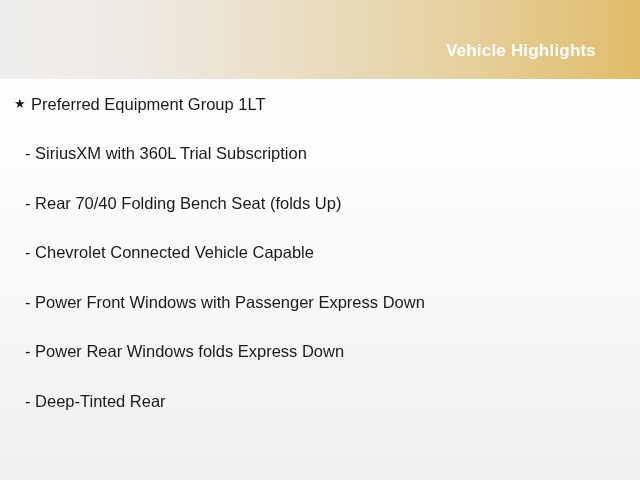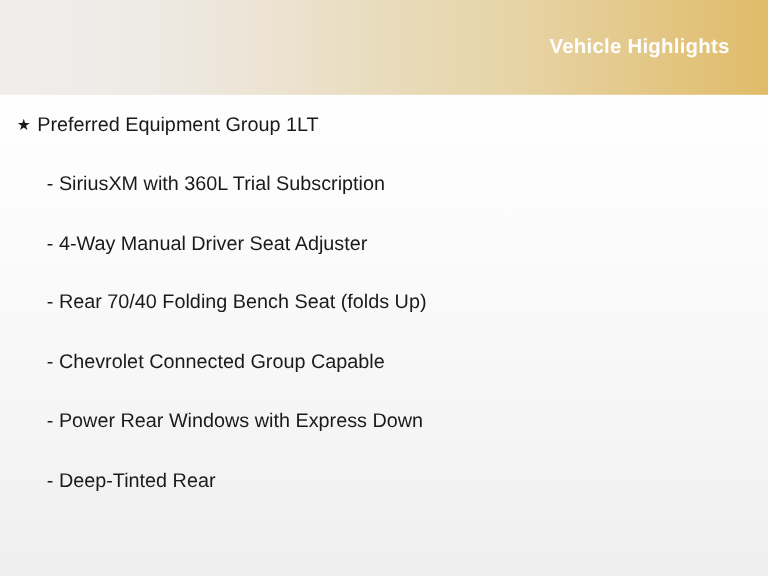--- a/index.html
+++ b/index.html
@@ -36,21 +36,21 @@
         #e9dcbd 50%,
         #e7d5a9 65%,
         #e4c98c 82%,
         #e0bc68 100%);
   }
 
   #header-title {
     position: absolute;
     right: 32px;
     top: 29px;
-    margin: 0;
+    margin: 12px;
     font-size: 17px;
     font-weight: bold;
     color: #ffffff;
     letter-spacing: 0.2px;
     line-height: 20px;
     white-space: nowrap;
   }
 
   
   #highlights-list {
@@ -66,21 +66,21 @@
     align-items: center;
     padding-left: 14px;
     box-sizing: border-box;
   }
 
   .highlight-row.level-0 {
     padding-left: 14px;
   }
 
   .highlight-row.level-1 {
-    padding-left: 39px;
+    padding-left: 25px;
   }
 
   .bullet-star {
     display: inline-block;
     width: 17px;
     flex: 0 0 17px;
     font-size: 13px;
     line-height: 1;
     color: #1a1a1a;
     text-align: left;
@@ -113,29 +113,29 @@
 
   <ul id="highlights-list">
       <li class="highlight-row level-0">
         <span class="bullet-star">★</span>
         <span class="highlight-text">Preferred Equipment Group 1LT</span>
       </li>
       <li class="highlight-row level-1">
         <span class="highlight-text">- SiriusXM with 360L Trial Subscription</span>
       </li>
       <li class="highlight-row level-1">
-        <span class="highlight-text">- 4-Way Manual Driver Seat Adjuster</span>
-      </li>
-      <li class="highlight-row level-1">
         <span class="highlight-text">- Rear 70/40 Folding Bench Seat (folds Up)</span>
       </li>
       <li class="highlight-row level-1">
-        <span class="highlight-text">- Chevrolet Connected Group Capable</span>
+        <span class="highlight-text">- Chevrolet Connected Vehicle Capable</span>
       </li>
       <li class="highlight-row level-1">
-        <span class="highlight-text">- Power Rear Windows with Express Down</span>
+        <span class="highlight-text">- Power Front Windows with Passenger Express Down</span>
+      </li>
+      <li class="highlight-row level-1">
+        <span class="highlight-text">- Power Rear Windows folds Express Down</span>
       </li>
       <li class="highlight-row level-1">
         <span class="highlight-text">- Deep-Tinted Rear</span>
       </li>
     </ul>
 
 </div>
 
 </body></html>

